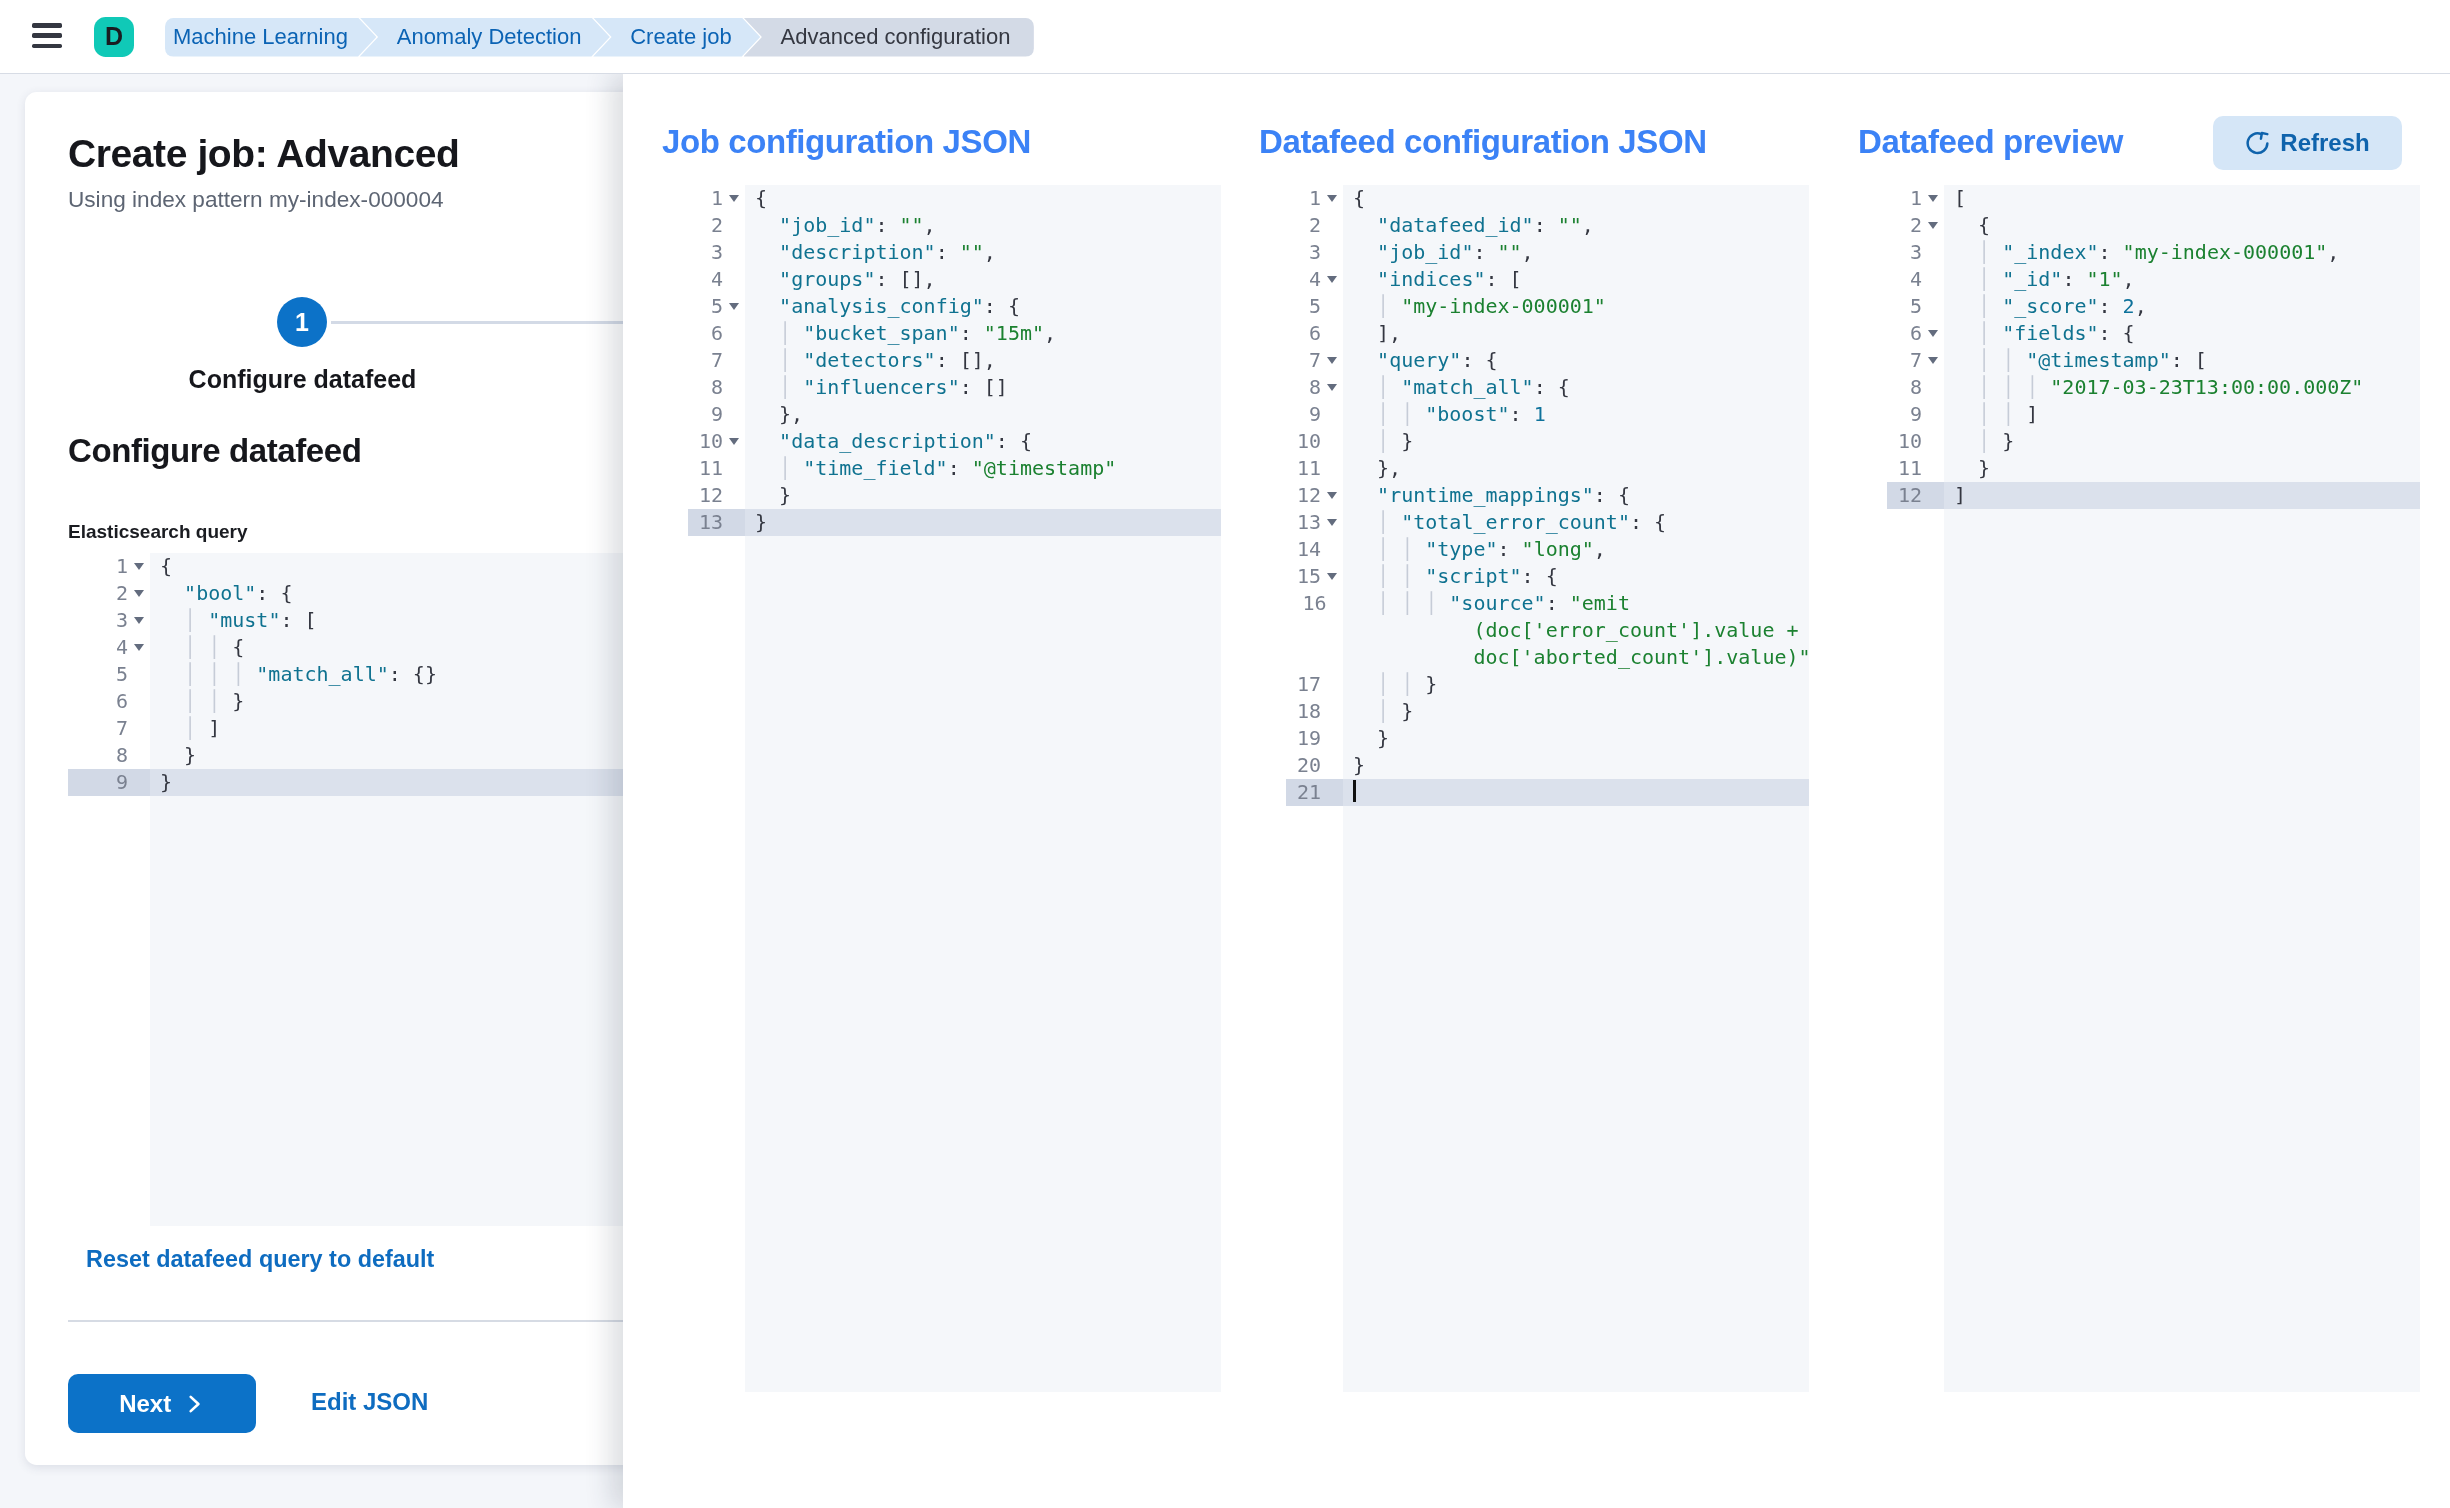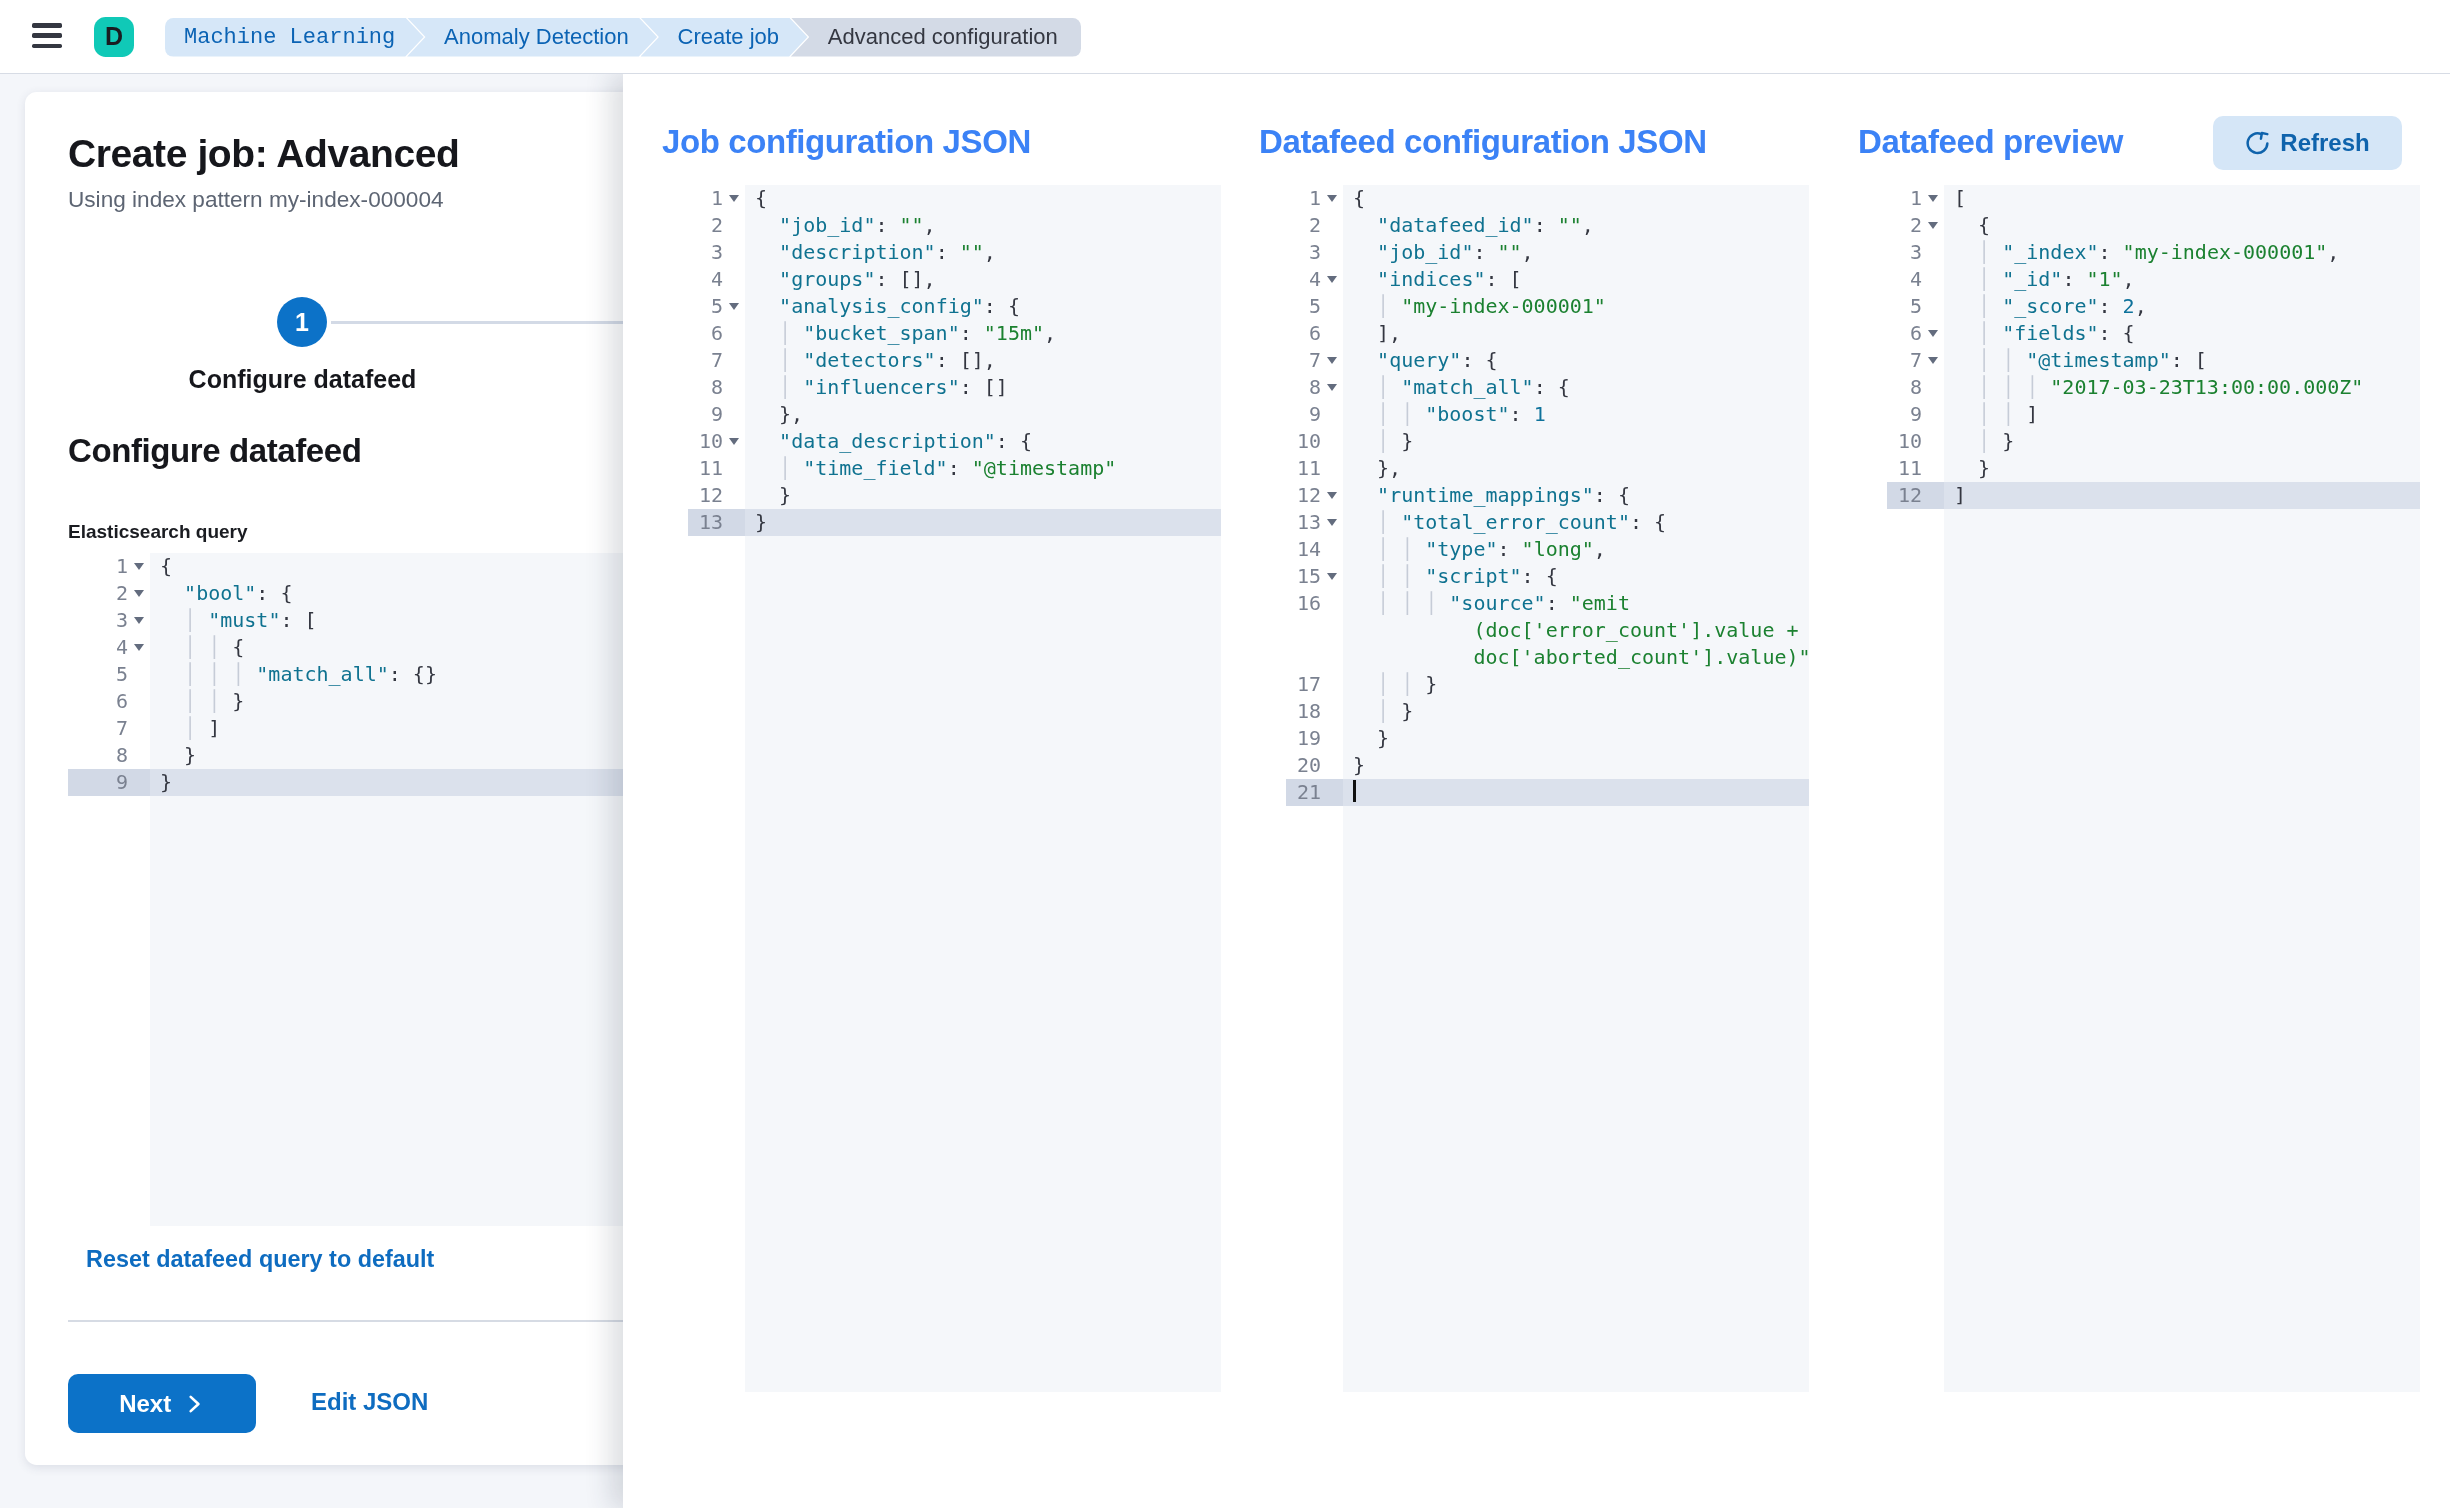--- a/index.html
+++ b/index.html
@@ -6,22 +6,22 @@
   html,body { width:2450px; height:1509px; overflow:hidden; }
   body { font-family:"Liberation Sans", sans-serif; background:#f4f6fa; color:#1a1c21; }
 
   
   .topbar { position:absolute; left:0; top:0; width:2450px; height:74px; background:#fff; border-bottom:1.7px solid #d7dce5; z-index:30; }
   .hamburger { position:absolute; left:32px; top:23.4px; width:30px; height:27px; cursor:pointer; }
   .hamburger i { display:block; height:4.2px; border-radius:1.7px; background:#343741; margin-bottom:5.9px; }
   .avatar { position:absolute; left:94px; top:16.7px; width:40px; height:40px; border-radius:11.7px; background:#10c9b7; color:#1a1c21; font-size:25px; font-weight:700; display:flex; align-items:center; justify-content:center; }
   .crumbs { position:absolute; left:165px; top:17.6px; height:39px; display:flex; align-items:stretch; }
   .chip { height:39px; display:flex; align-items:center; font-size:22px; font-weight:500; color:#0b63b4; background:#d6e7f8; padding:0 28.5px 0 37px; white-space:nowrap; }
-  .chip.first { border-top-left-radius:8.4px; border-bottom-left-radius:8.4px; padding-left:19px;
-    clip-path:polygon(0 0, calc(100% - 18.4px) 0, 100% 50%, calc(100% - 18.4px) 100%, 0 100%);font-family:Liberation Mono, monospace; }
+  .chip.first { border-top-left-radius:8.4px; border-bottom-left-radius:8.4px; padding-left:8px;
+    clip-path:polygon(0 0, calc(100% - 18.4px) 0, 100% 50%, calc(100% - 18.4px) 100%, 0 100%); }
   .chip.mid { margin-left:-16.7px;
     clip-path:polygon(0 0, calc(100% - 18.4px) 0, 100% 50%, calc(100% - 18.4px) 100%, 0 100%, 18.4px 50%); }
   .chip.last { margin-left:-16.7px; background:#d3dae6; color:#343741; font-weight:500; padding-right:23.4px;
     border-top-right-radius:8.4px; border-bottom-right-radius:8.4px;
     clip-path:polygon(0 0, 100% 0, 100% 100%, 0 100%, 18.4px 50%); }
 
   
   .card { position:absolute; left:25px; top:92px; width:636px; height:1373px; background:#fff; border-radius:11.7px; box-shadow:0 2.5px 10px rgba(55,65,95,.12); z-index:5; }
   .card h1 { position:absolute; left:43px; top:40px; font-size:39px; font-weight:700; letter-spacing:-0.4px; color:#16171c; }
   .card .subtitle { position:absolute; left:43px; top:95px; font-size:22.6px; color:#5d6573; }
@@ -415,21 +415,21 @@
         <div class="crow">
           <div class="gut" style="width: 57px;">
             <span class="num">15</span>
             <span class="fold-slot">
               <span class="fold"></span>
             </span>
           </div>
           <div class="code"><span class="tk-g">  │ │ </span><span class="tk-k">"script"</span><span class="tk-p">: {</span></div>
         </div>
         <div class="crow">
-          <div class="gut" style="width: 57px;">
+          <div class="gut" style="width: 57px; flex-direction: column;">
             <span class="num">16</span>
             <span class="fold-slot"></span>
           </div>
           <div class="code"><span class="tk-g">  │ │ │ </span><span class="tk-k">"source"</span><span class="tk-p">: </span><span class="tk-s">"emit</span></div>
         </div>
         <div class="crow">
           <div class="gut" style="width: 57px;">
             <span class="num"></span>
             <span class="fold-slot"></span>
           </div>

